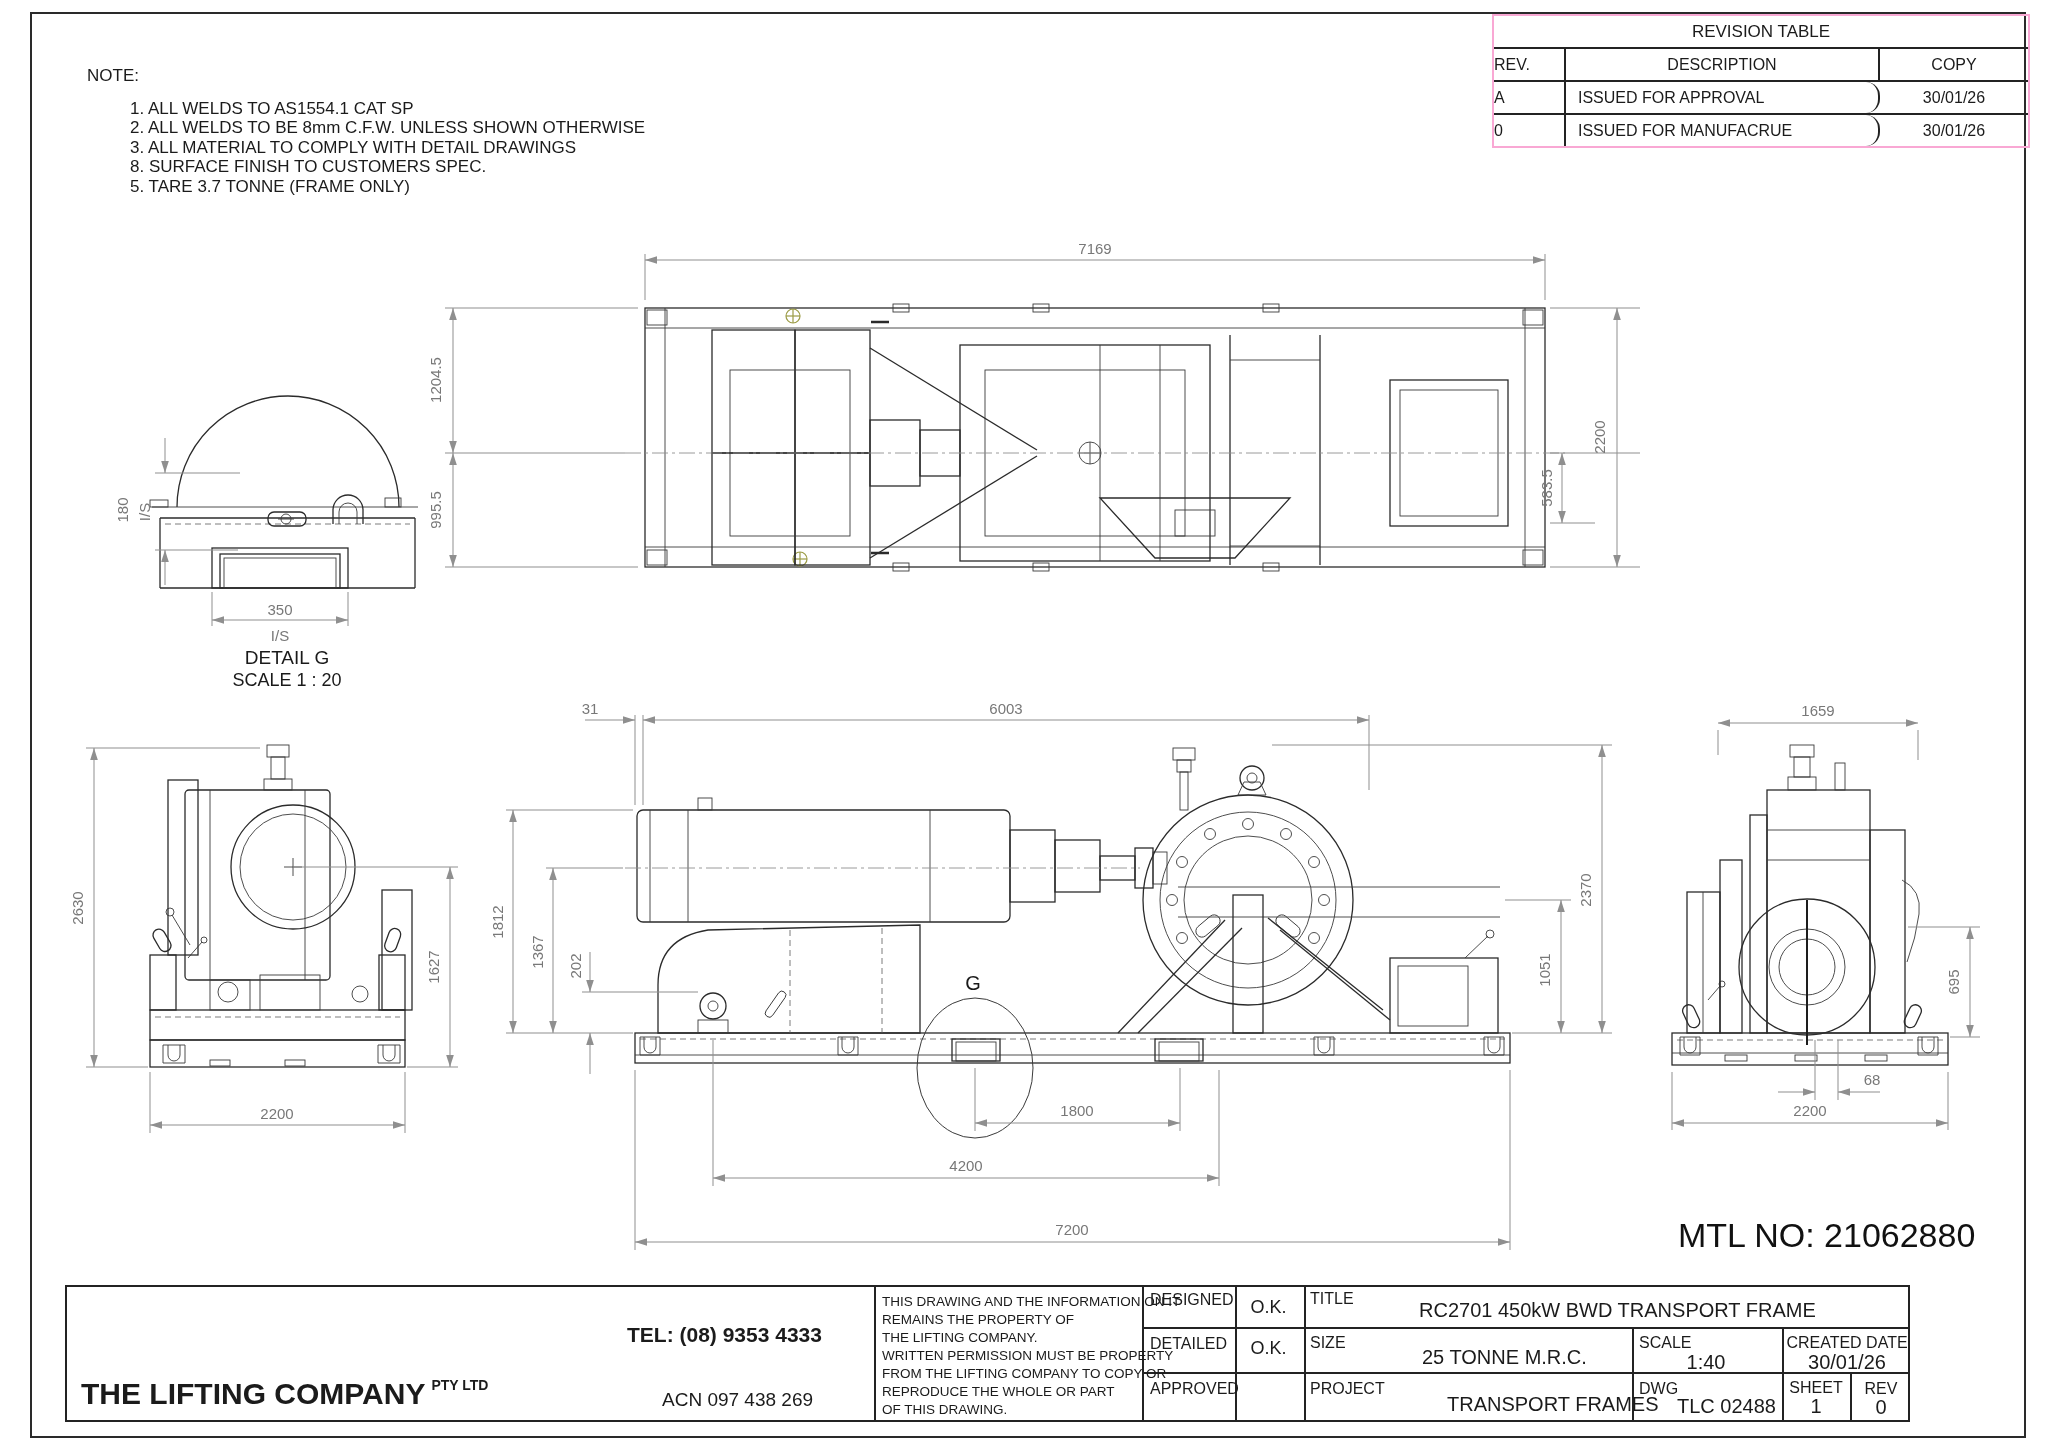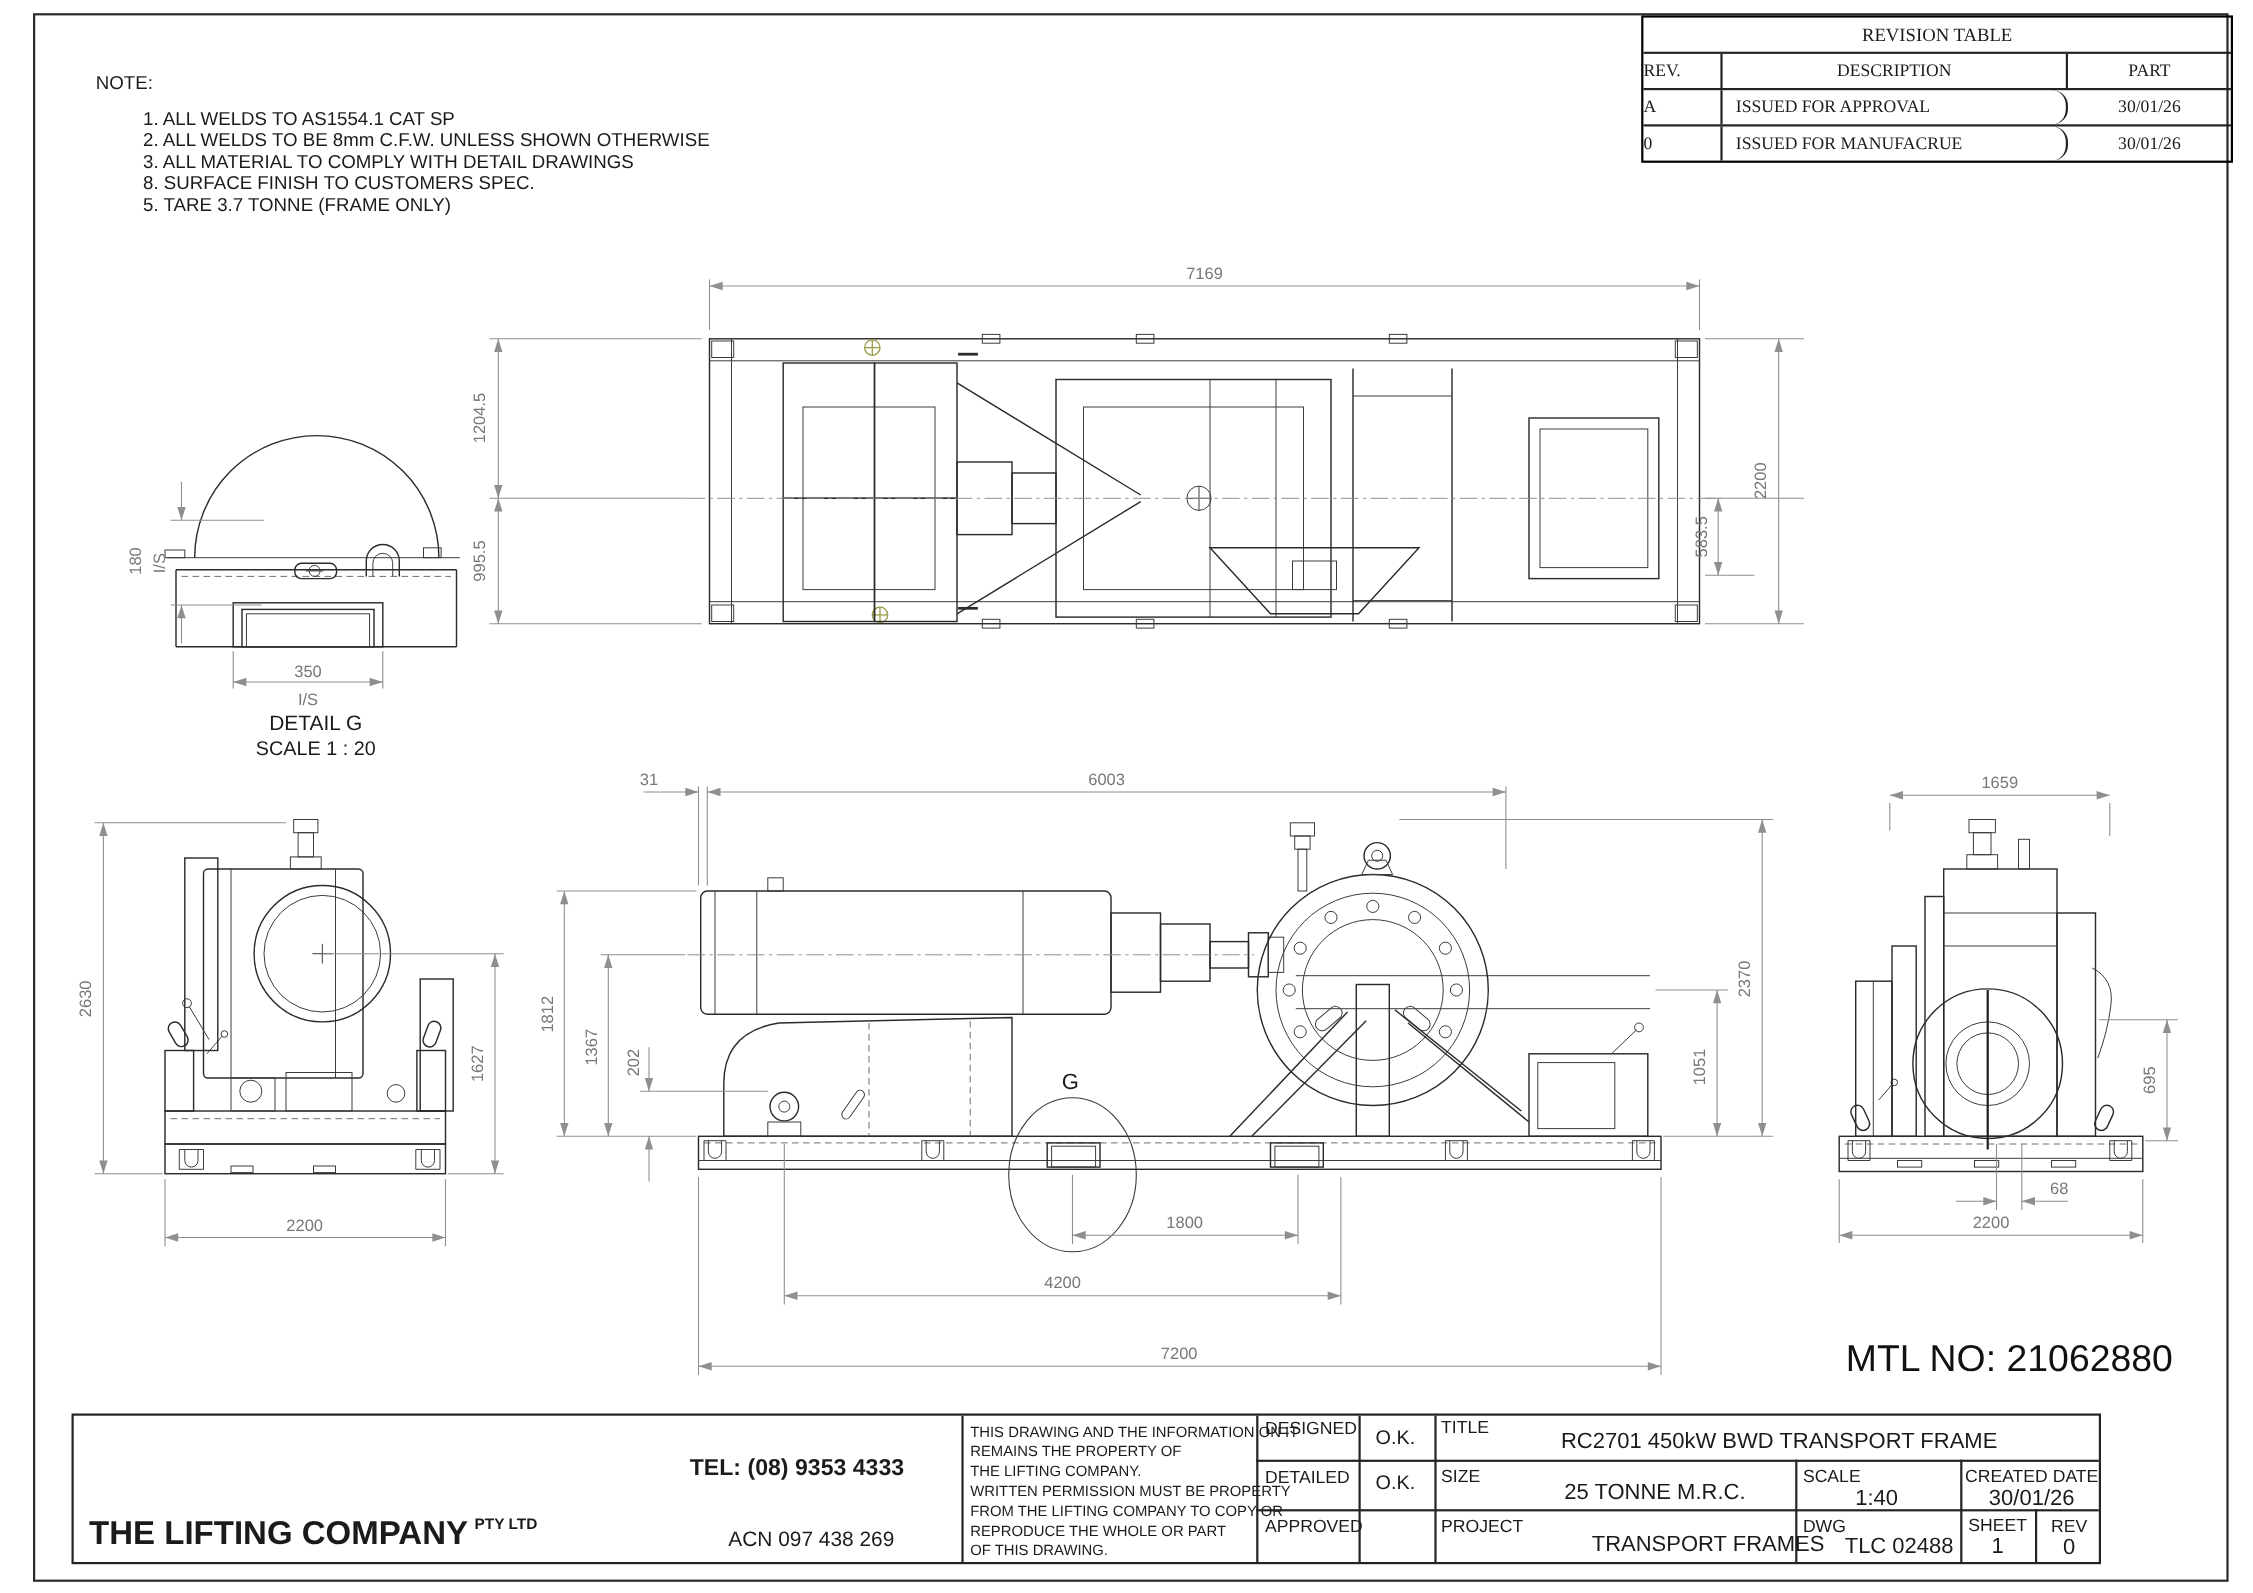--- a/index.html
+++ b/index.html
@@ -5,22 +5,22 @@
   html,body{margin:0;padding:0;background:#ffffff;}
   .stage{position:relative;width:2048px;height:1448px;background:#ffffff;overflow:hidden;
          font-family:"Liberation Sans",sans-serif;color:#1b1b1b;}
   .sheet-border{position:absolute;left:30px;top:12px;width:1996px;height:1426px;
                 border:2px solid #2a2a2a;box-sizing:border-box;}
   
   .notes{position:absolute;left:87px;top:66px;font-size:17px;line-height:19.5px;}
   .notes .nh{margin-bottom:13px;}
   .notes .ni{margin-left:43px;}
   
-  .rev{position:absolute;left:1492px;top:14px;width:538px;border:2px solid #000000;
-       box-sizing:border-box;font-size:16px;font-family:Liberation Serif, serif;}
+  .rev{position:absolute;left:1492px;top:14px;width:538px;border:2px solid #f9a8d4;
+       box-sizing:border-box;font-size:16px;}
   .rev .rt{height:31px;line-height:31px;text-align:center;font-size:17px;border-bottom:2px solid #232323;}
   .rev .rr{display:flex;height:31px;line-height:31px;border-bottom:2px solid #232323;}
   .rev .rr:last-child{border-bottom:none;}
   .rev .c1{width:70px;text-align:left;border-right:2px solid #232323;}
   .rev .c2{flex:1;border-right:2px solid #232323;}
   .rev .rr.hd .c2{text-align:center;}
   .rev .rr.bd .c2{padding-left:12px;border-radius:14px;}
   .rev .c3{width:148px;text-align:center;}
   
   svg{position:absolute;overflow:visible;}
@@ -68,21 +68,21 @@
     <div class="ni">3. ALL MATERIAL TO COMPLY WITH DETAIL DRAWINGS</div>
     <div class="ni">8. SURFACE FINISH TO CUSTOMERS SPEC.</div>
     <div class="ni">5. TARE 3.7 TONNE (FRAME ONLY)</div>
   </div>
 
   <div class="rev">
     <div class="rt">REVISION TABLE</div>
     <div class="rr hd">
       <div class="c1">REV.</div>
       <div class="c2">DESCRIPTION</div>
-      <div class="c3">PART</div>
+      <div class="c3">COPY</div>
     </div>
     <div class="rr bd">
       <div class="c1">A</div>
       <div class="c2">ISSUED FOR APPROVAL</div>
       <div class="c3">30/01/26</div>
     </div>
     <div class="rr bd">
       <div class="c1">0</div>
       <div class="c2">ISSUED FOR MANUFACRUE</div>
       <div class="c3">30/01/26</div>

